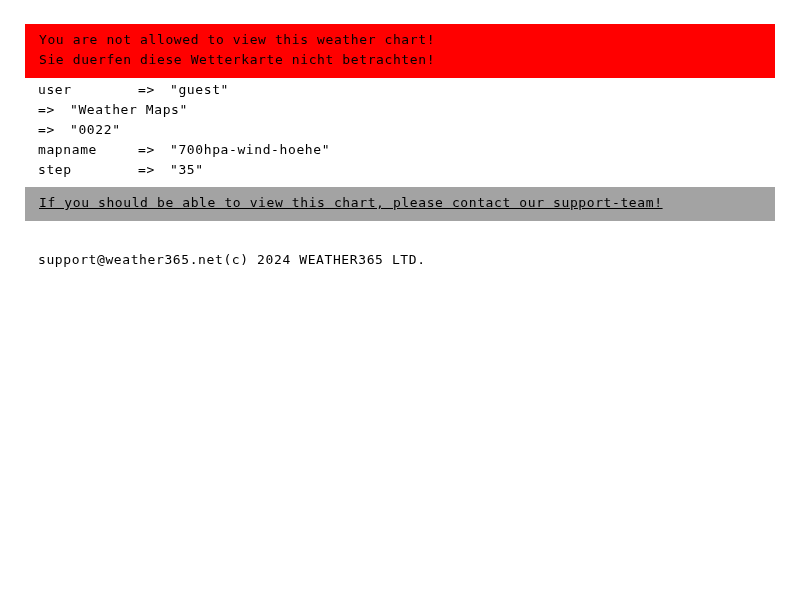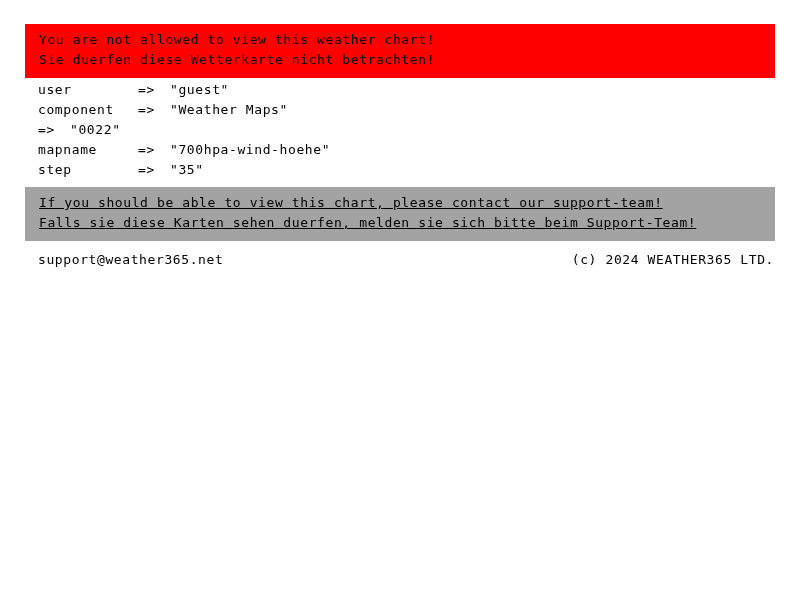--- a/index.html
+++ b/index.html
@@ -65,21 +65,21 @@
   }
   .param-val {
     display: inline-block;
   }
   .footer {
     position: absolute;
     left: 38px;
     top: 250px;
     width: 736px;
     display: flex;
-    justify-content: space-between;
+    justify-content: flex-start;
     line-height: 20px;
     white-space: pre;
     letter-spacing: 0.6px;
   }
   .footer a {
     color: #000000;
     text-decoration: none;
   }
 </style>
 </head>
@@ -92,21 +92,20 @@
     <span class="banner-line">Sie duerfen diese Wetterkarte nicht betrachten!</span>
   </div>
 
   <div class="params">
     <div class="param-row">
       <span class="param-key">user</span>
       <span class="param-arrow">=&gt;</span>
       <span class="param-val">"guest"</span>
     </div>
     <div class="param-row">
-      <span class="param-key">component</span>
       <span class="param-arrow">=&gt;</span>
       <span class="param-val">"Weather Maps"</span>
     </div>
     <div class="param-row">
       <span class="param-arrow">=&gt;</span>
       <span class="param-val">"0022"</span>
     </div>
     <div class="param-row">
       <span class="param-key">mapname</span>
       <span class="param-arrow">=&gt;</span>
@@ -114,21 +113,20 @@
     </div>
     <div class="param-row">
       <span class="param-key">step</span>
       <span class="param-arrow">=&gt;</span>
       <span class="param-val">"35"</span>
     </div>
   </div>
 
   <div class="banner banner-ok">
     <span class="banner-line">If you should be able to view this chart, please contact our support-team!</span>
-    <span class="banner-line">Falls sie diese Karten sehen duerfen, melden sie sich bitte beim Support-Team!</span>
   </div>
 
   <div class="footer">
     <a href="#">support@weather365.net</a>
     <span>(c) 2024 WEATHER365 LTD.</span>
   </div>
 
 </div>
 
 </body></html>

